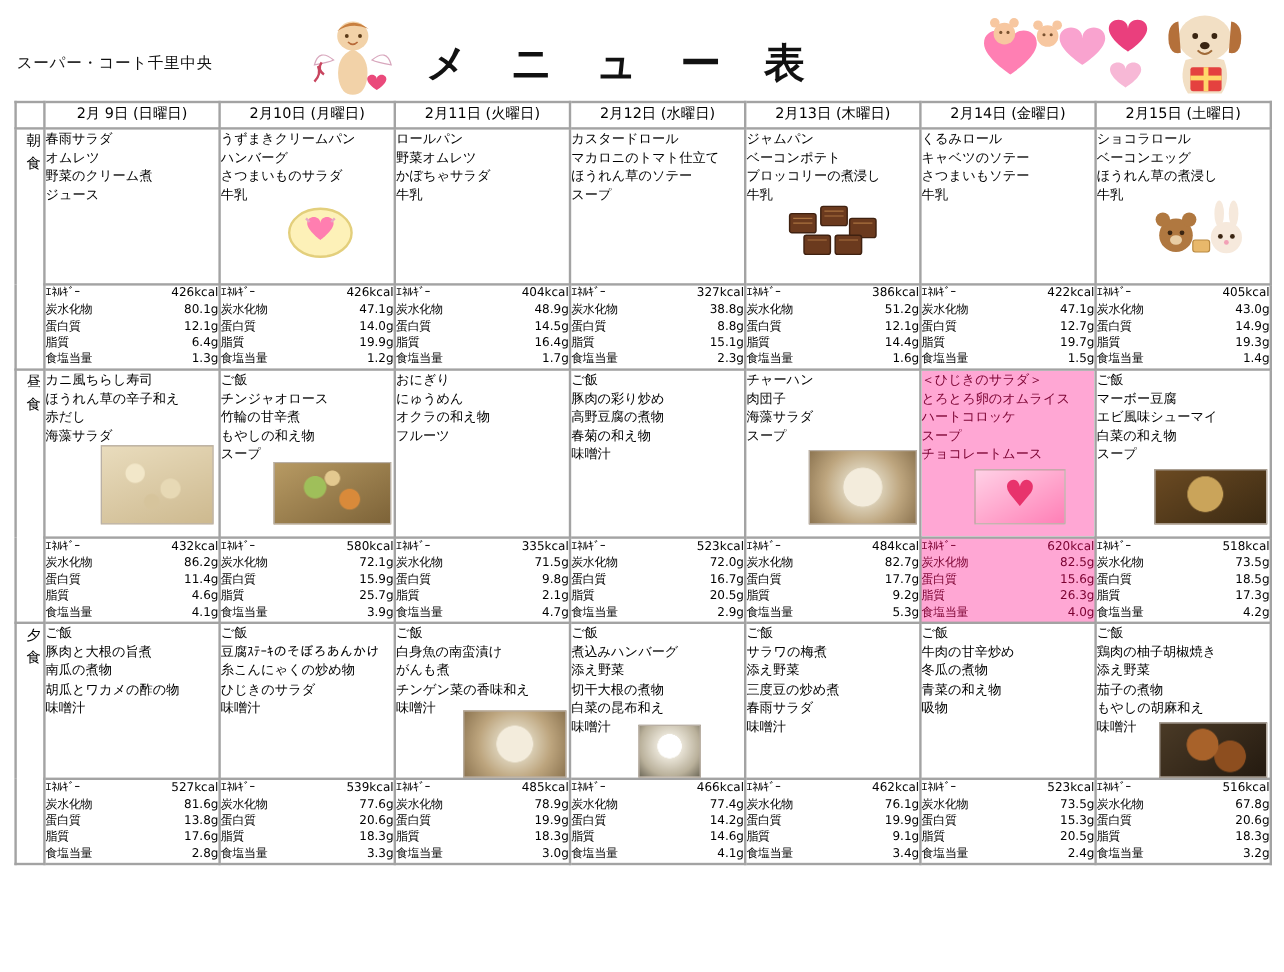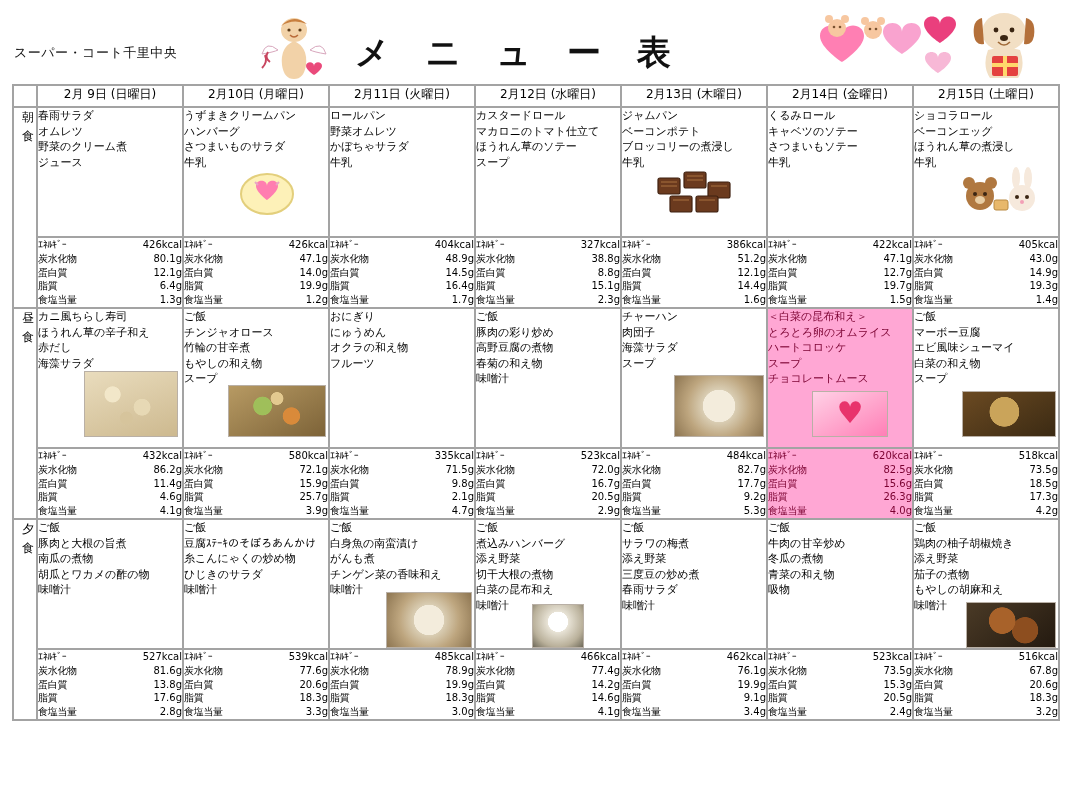--- a/index.html
+++ b/index.html
@@ -515,21 +515,21 @@
           <div class="dish-line">チャーハン</div>
           <div class="dish-line">肉団子</div>
           <div class="dish-line">海藻サラダ</div>
           <div class="dish-line">スープ</div>
           <div class="photo ph-soup" style="left:52px;top:66px;width:88px;height:60px;">
               <i></i>
             </div>
         </td>
 
         <td class="dish-cell b valentine">
-          <div class="dish-line">＜白菜の昆布和え＞</div>
+          <div class="dish-line">＜ひじきのサラダ＞</div>
           <div class="dish-line">とろとろ卵のオムライス</div>
           <div class="dish-line">ハートコロッケ</div>
           <div class="dish-line">スープ</div>
           <div class="dish-line">チョコレートムース</div>
           <div class="photo ph-heart" style="left:44px;top:82px;width:74px;height:44px;">
             <div class="hsym">♥</div>
           </div>
         </td>
 
         <td class="dish-cell b">

